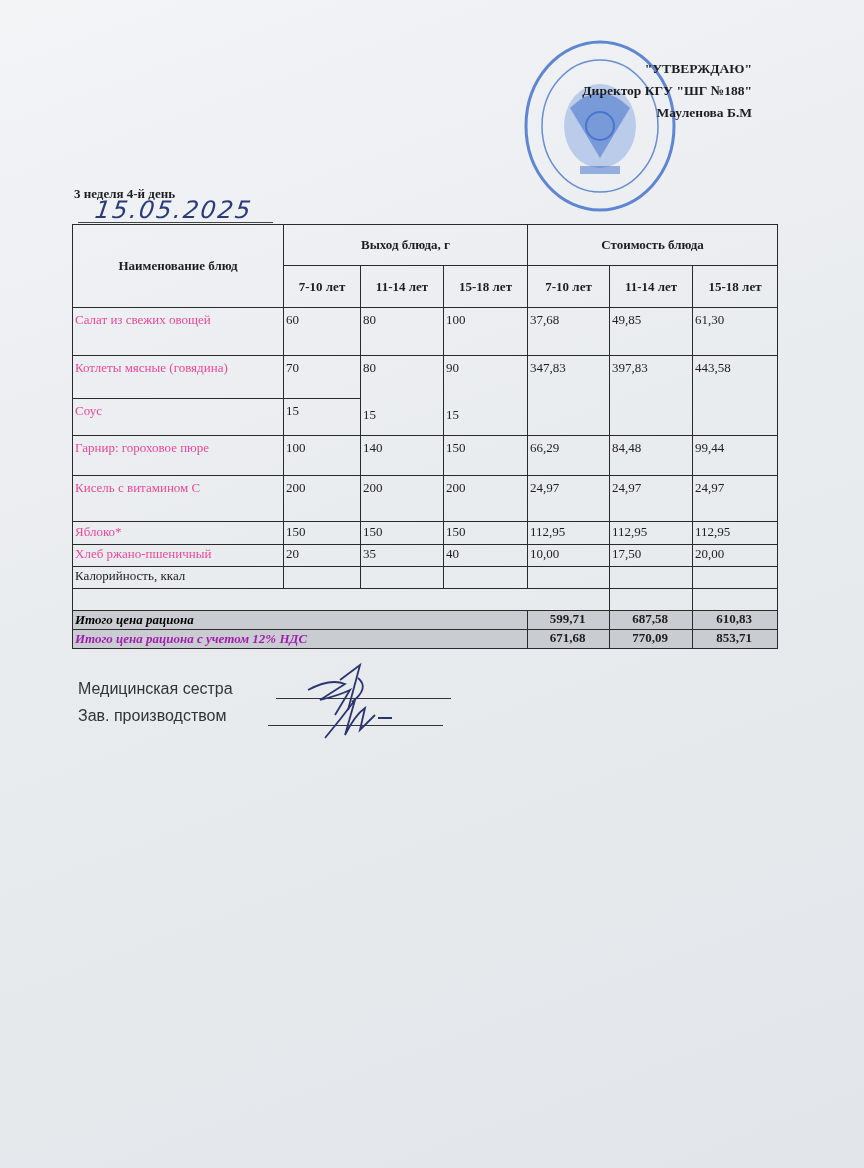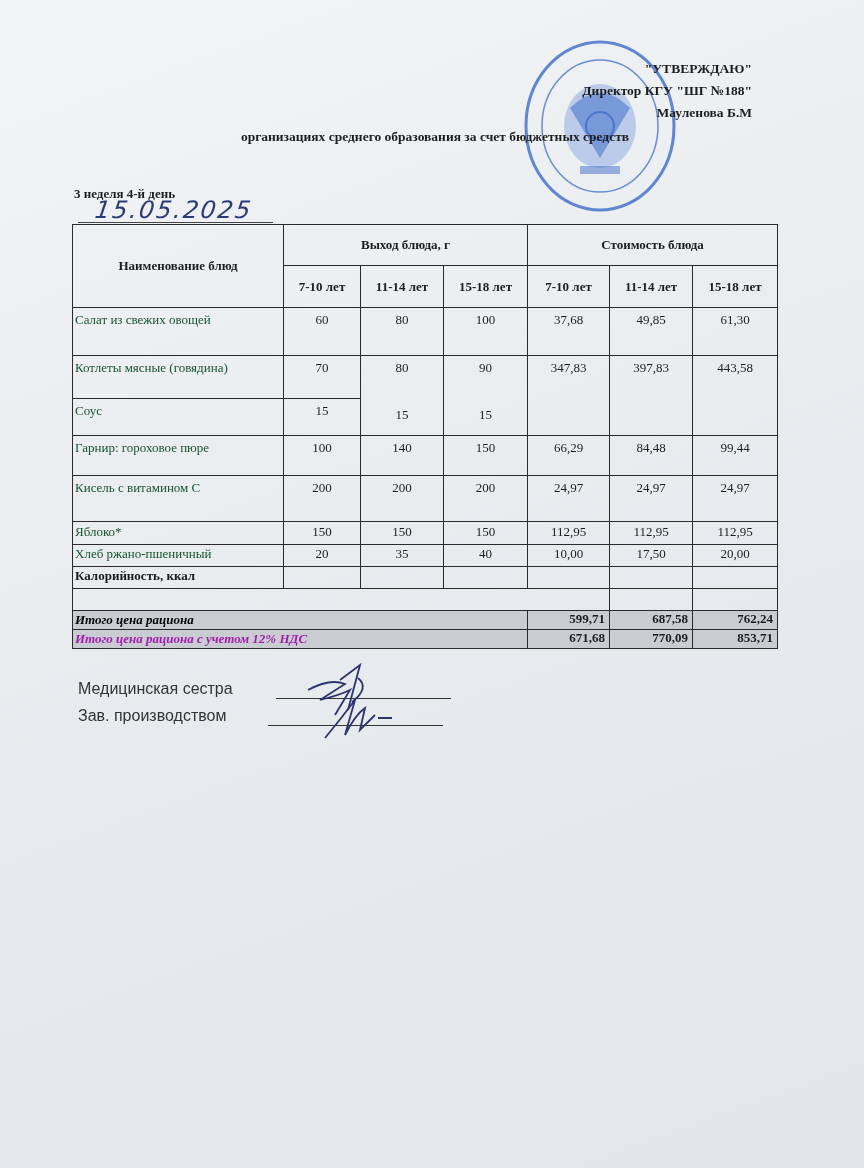--- a/index.html
+++ b/index.html
@@ -14,26 +14,26 @@
   .approve { right:112px; text-align:right; font-weight:bold; font-size:13.5px; line-height:22px; }
   .approve div { white-space:nowrap; }
   .title { left:70px; width:730px; text-align:center; font-weight:bold; font-size:13.5px; line-height:18px; top:128px; }
   .week { left:74px; top:186px; font-weight:bold; font-size:13px; }
   .date { left:95px; top:196px; font-family:"DejaVu Sans", sans-serif; font-style:italic; font-size:24px; color:#2b3a78; letter-spacing:2px; transform:skew(-8deg); }
   .date-line { left:78px; top:222px; width:195px; height:1px; background:#444; }
 
   table.menu { position:absolute; left:72px; top:224px; border-collapse:collapse; table-layout:fixed; width:705px; font-size:13px; }
   table.menu td, table.menu th { border:1.3px solid #2a2a2a; padding:0 2px; vertical-align:top; }
   table.menu th { font-weight:bold; vertical-align:middle; text-align:center; font-size:13px;margin-top:48px; }
-  .num { text-align:center; padding-top:4px !important; }
-  .name { text-align:left; padding-top:4px !important; color:#14532d; font-size:13px; }
-  .bold { font-weight:bold; color:#1a1a1a; }
+  .num { padding-top:4px !important; }
+  .name { text-align:left; padding-top:4px !important; color:#ec4899; font-size:13px; }
+  .bold { font-weight:normal; color:#1a1a1a; }
   .gray td { background:#c9cdd1; }
   .ital { font-style:italic; font-weight:bold; }
-  .right { text-align:right; padding-right:4px !important; font-weight:bold; }
+  .right { text-align:center; padding-right:4px !important; font-weight:bold; }
 
   .sig { left:78px; font-family:"Liberation Sans", sans-serif; font-size:16px; color:#333; }
   .sig-line { height:1px; background:#333; }
 
   .stamp { left:520px; top:38px; width:160px; height:180px; }
 </style>
 </head>
 <body>
 
 <svg class="abs stamp" viewBox="0 0 160 180">
@@ -45,21 +45,20 @@
   <rect x="60" y="128" width="40" height="8" fill="#2a5ec4" opacity="0.45"></rect>
 </svg>
 
 <div class="abs approve" style="top:58px;">
   <div>"УТВЕРЖДАЮ"</div>
   <div>Директор КГУ "ШГ №188"</div>
   <div>Мауленова Б.М</div>
 </div>
 
 <div class="abs title">
-  <div>организациях среднего образования за счет бюджетных средств</div>
 </div>
 
 <div class="abs week">3 неделя 4-й день</div>
 <div class="abs date">15.05.2025</div>
 <div class="abs date-line"></div>
 
 <table class="menu">
   <colgroup>
     <col style="width:211px">
       <col style="width:77px">
@@ -167,21 +166,21 @@
   <tr style="height:22px">
     <td colspan="5"></td>
     <td></td>
     <td></td>
   </tr>
 
   <tr class="gray" style="height:19px">
     <td colspan="4" class="name ital" style="padding-top:1px !important;color:#000000">Итого цена рациона</td>
     <td class="right">599,71</td>
     <td class="right">687,58</td>
-    <td class="right">762,24</td>
+    <td class="right">610,83</td>
   </tr>
   <tr class="gray" style="height:19px">
     <td colspan="4" class="name ital" style="padding-top:1px !important;color:#a21caf">Итого цена рациона с учетом 12% НДС</td>
     <td class="right">671,68</td>
     <td class="right">770,09</td>
     <td class="right">853,71</td>
   </tr>
 </tbody>
   </table>
 

